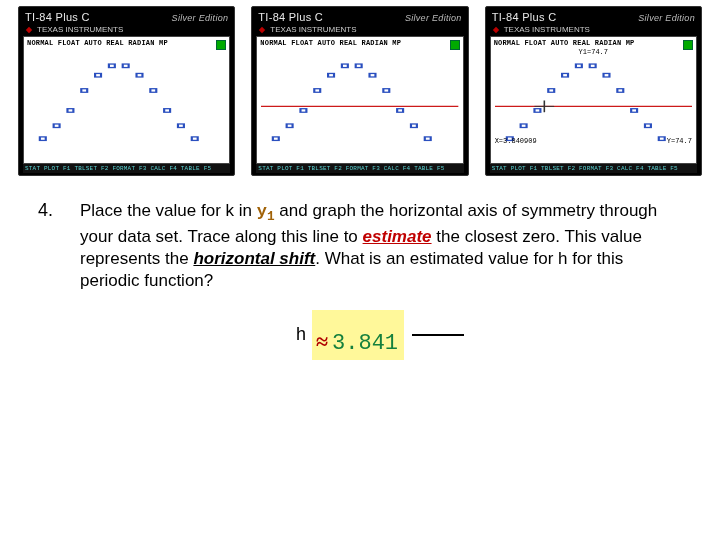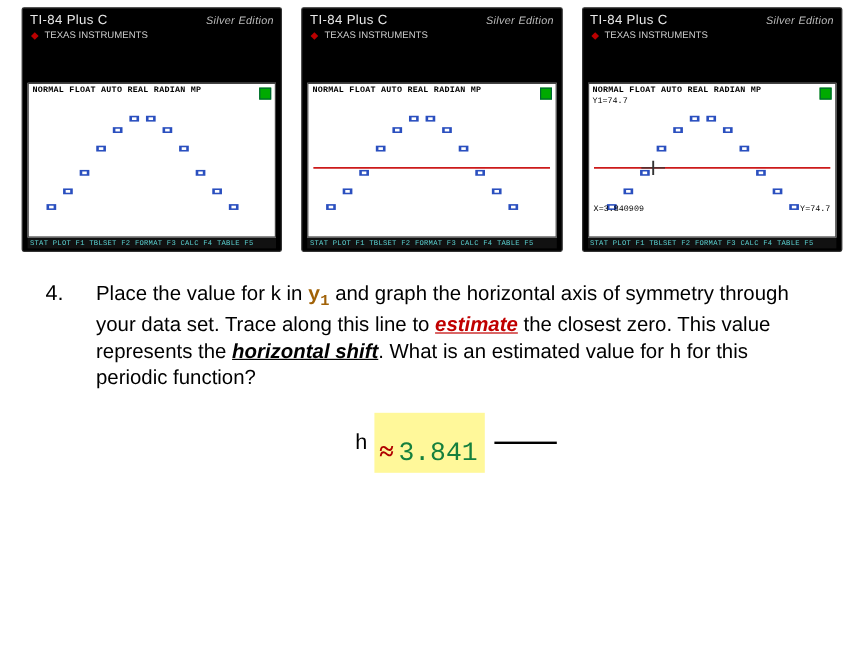--- a/index.html
+++ b/index.html
@@ -21,21 +21,21 @@
     display: flex;
     gap: 16px;
     padding: 6px 18px 0 18px;
   }
   .calc {
     flex: 1;
     background: #000;
     border: 1px solid #333;
     border-radius: 2px;
     padding: 4px 4px 2px 4px;
-    height: 204px;
+    height: 170px;
     display: flex;
     flex-direction: column;
   }
   .calc-title {
     color: #e8e8e8;
     font-family: Arial, sans-serif;
     font-size: 11px;
     letter-spacing: 0.3px;
     padding: 0 2px 2px 2px;
     display: flex;
@@ -56,35 +56,35 @@
   .ti-mark {
     width: 8px; height: 8px;
     display: inline-block;
   }
   .screen {
     flex: 1;
     background: #fff;
     border: 1px solid #444;
     position: relative;
     overflow: hidden;
-    margin-top: 33px;
   }
   .screen .mode-bar {
     font-family: "Courier New", monospace;
     font-size: 7px;
     font-weight: bold;
     letter-spacing: 0.2px;
     padding: 2px 3px 1px 3px;
     white-space: nowrap;
     overflow: hidden;
   }
   .screen .eqn-bar {
     font-family: "Courier New", monospace;
     font-size: 7px;
     padding: 0 3px 1px 3px;
+    text-align: center;
   }
   .plot-area {
     position: absolute;
     left: 4px; right: 4px; top: 20px; bottom: 12px;
   }
   .plot-area svg { width: 100%; height: 100%; }
   .hline {
     stroke: #cc1a1a;
     stroke-width: 1.2;
   }

